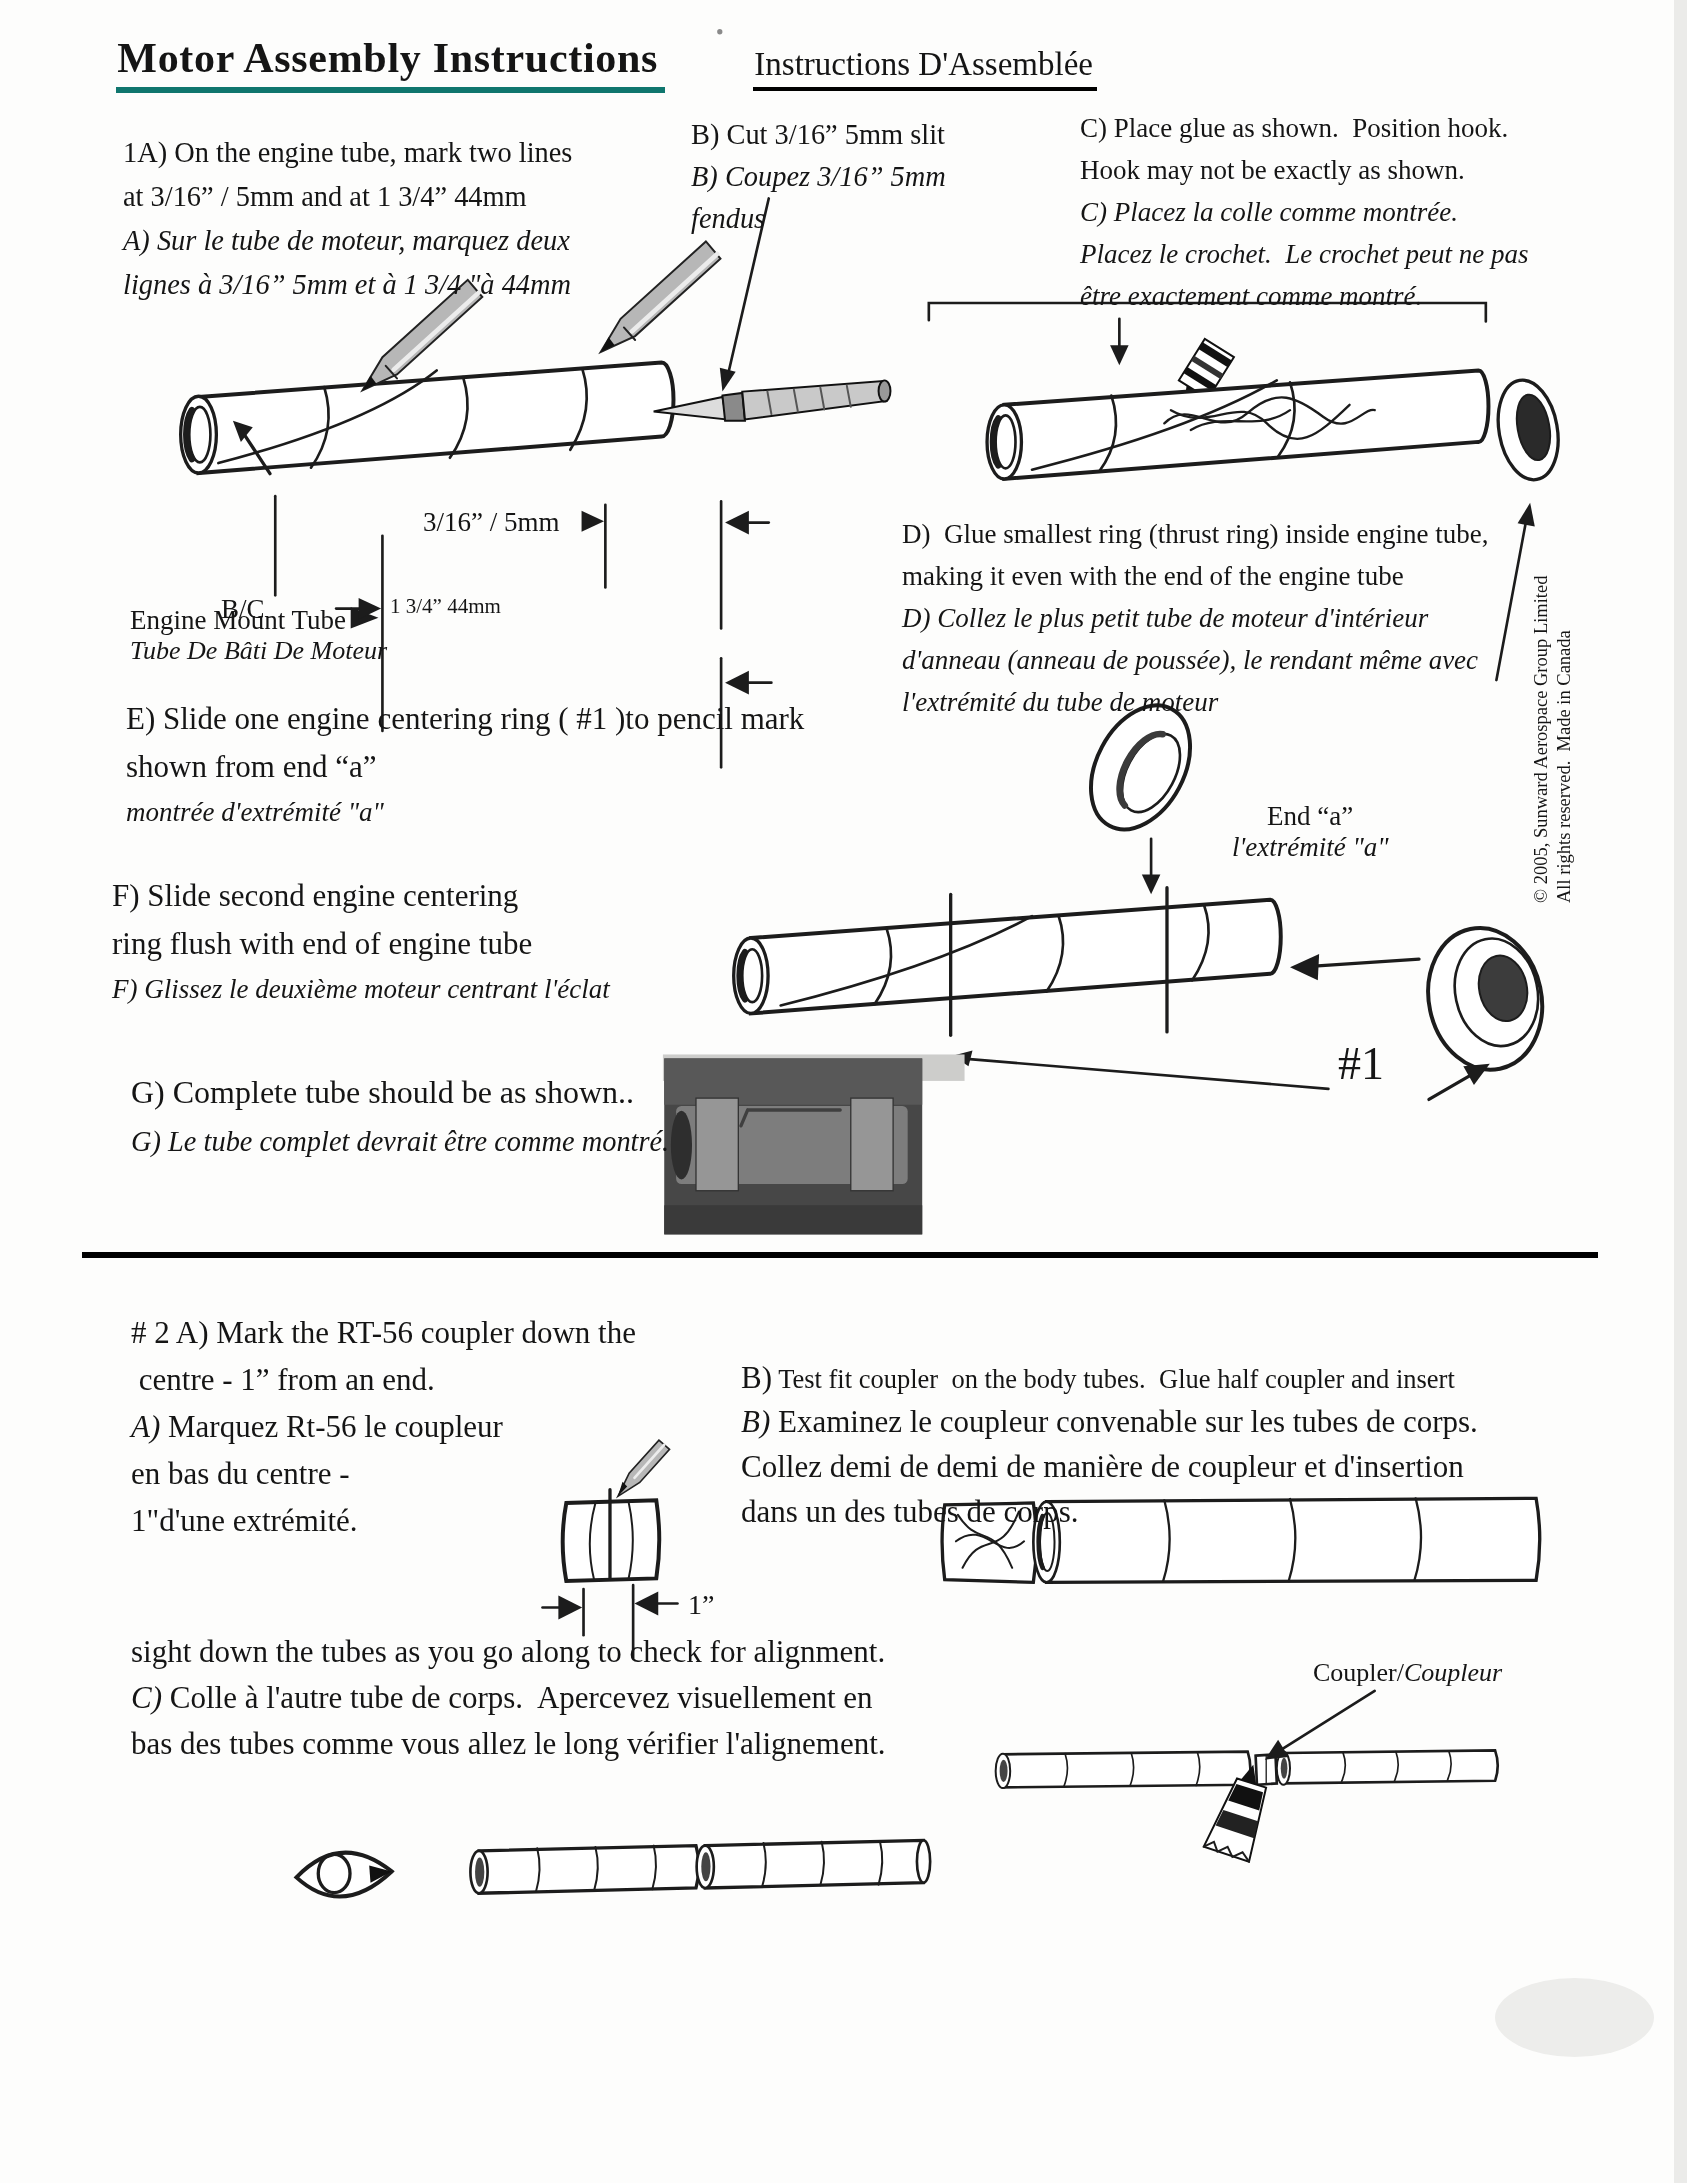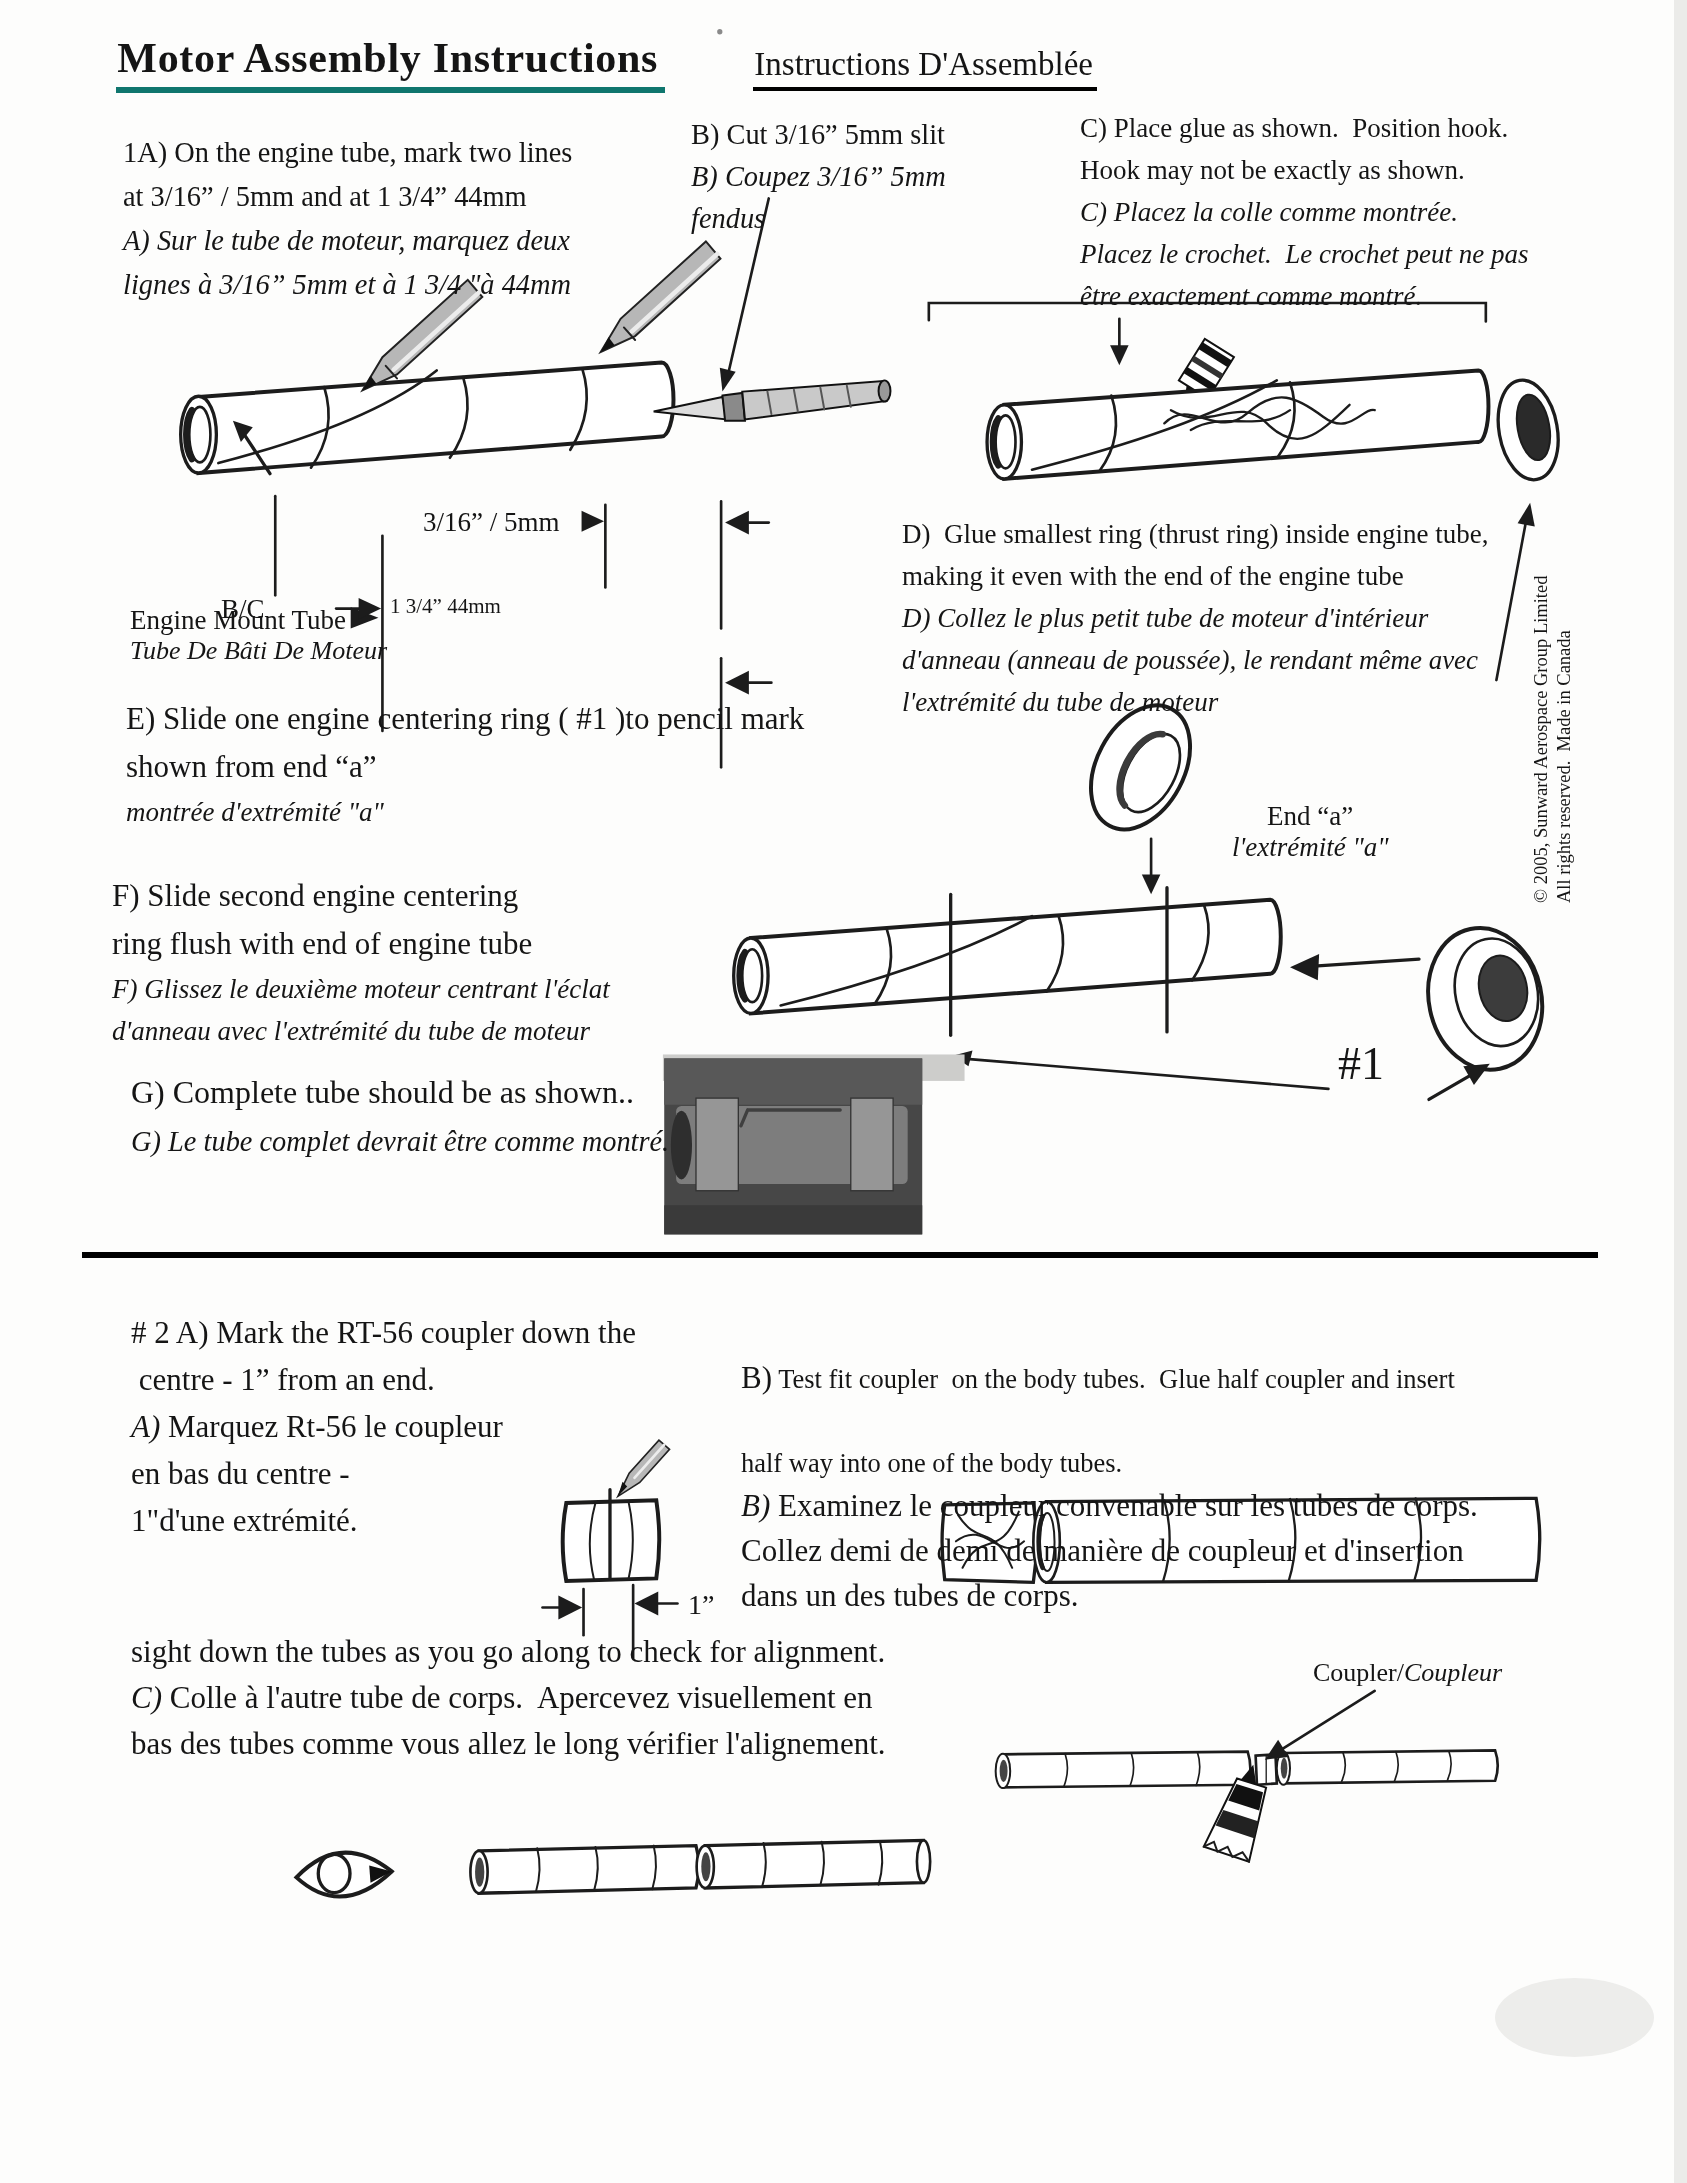--- a/index.html
+++ b/index.html
@@ -324,21 +324,20 @@
 <div class="abs" id="s1e">
   <div class="line">E) Slide one engine centering ring ( #1 )to pencil mark</div>
   <div class="line">shown from end “a”</div>
   <div class="line it fr">montrée d'extrémité "a"</div>
 </div>
 
 <div class="abs" id="s1f">
   <div class="line">F) Slide second engine centering</div>
   <div class="line">ring flush with end of engine tube</div>
   <div class="line it fr">F) Glissez le deuxième moteur centrant l'éclat</div>
-  <div class="line it fr">d'anneau avec l'extrémité du tube de moteur</div>
 </div>
 
 <div class="abs" id="s1g">
   <div class="line">G) Complete tube should be as shown..</div>
   <div class="line it fr">G) Le tube complet devrait être comme montré.</div>
 </div>
 
 <div class="abs" id="lbl-316">3/16” / 5mm</div>
 <div class="abs" id="lbl-134">1 3/4” 44mm</div>
 <div class="abs" id="lbl-bc">B/C</div>
@@ -358,21 +357,20 @@
 <div class="abs" id="s2a">
   <div class="line"># 2 A) Mark the RT-56 coupler down the</div>
   <div class="line"> centre - 1” from an end.</div>
   <div class="line"><span class="it">A)</span><span> Marquez Rt-56 le coupleur</span></div>
   <div class="line">en bas du centre -</div>
   <div class="line">1"d'une extrémité.</div>
 </div>
 
 <div class="abs" id="s2b">
   <div class="line sm"><span style="font-size:31px">B)</span><span> Test fit coupler  on the body tubes.  Glue half coupler and insert</span></div>
-  <div class="line sm">half way into one of the body tubes.</div>
   <div class="line"><span class="it">B)</span><span> Examinez le coupleur convenable sur les tubes de corps.</span></div>
   <div class="line">Collez demi de demi de manière de coupleur et d'insertion</div>
   <div class="line">dans un des tubes de corps.</div>
 </div>
 
 <div class="abs" id="s2c">
   <div class="line">sight down the tubes as you go along to check for alignment.</div>
   <div class="line"><span class="it">C)</span><span> Colle à l'autre tube de corps.  Apercevez visuellement en</span></div>
   <div class="line">bas des tubes comme vous allez le long vérifier l'alignement.</div>
 </div>

